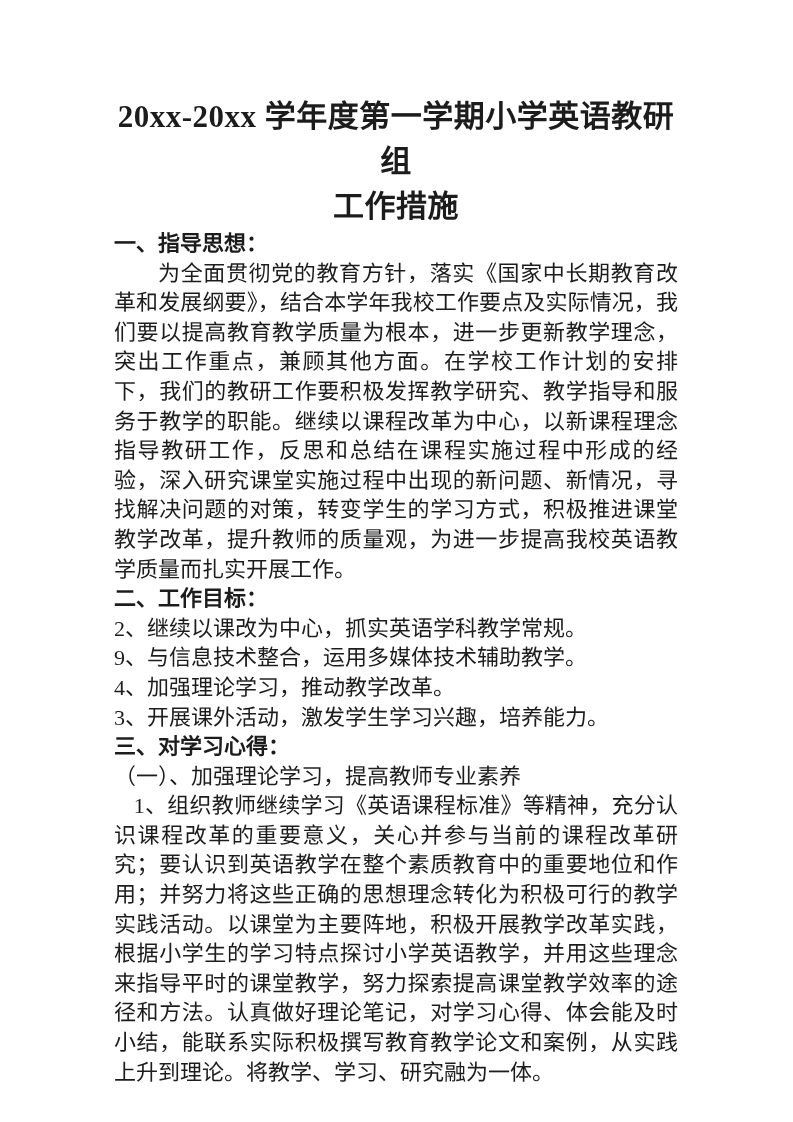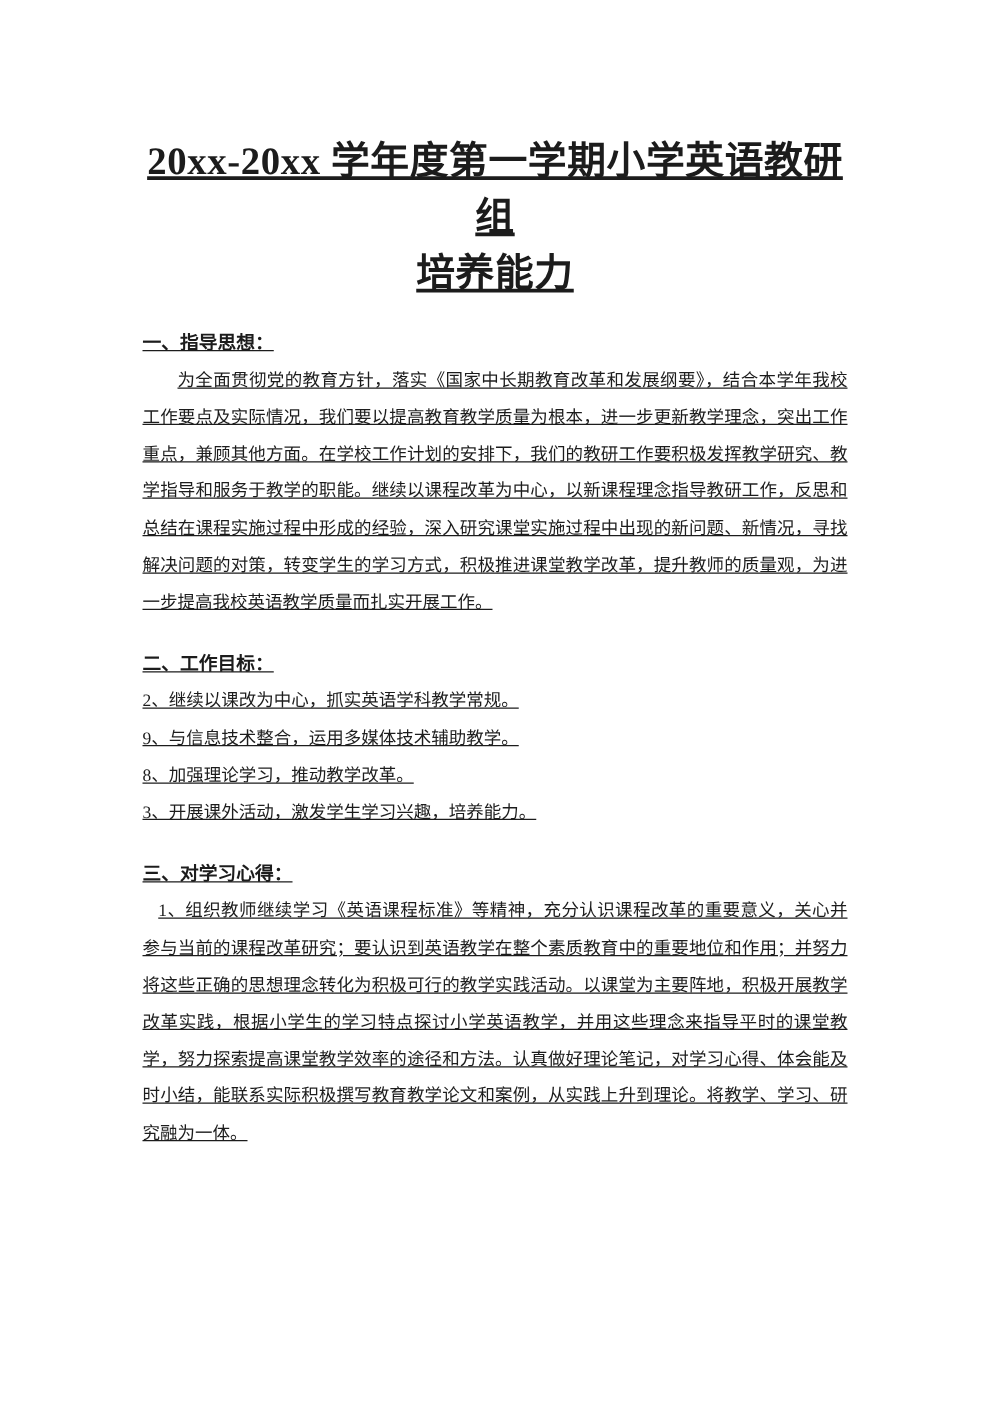--- a/index.html
+++ b/index.html
@@ -9,66 +9,66 @@
     width: 793px;
     height: 1122px;
     background: #ffffff;
     overflow: hidden;
     font-family: "Liberation Serif", "DejaVu Serif", serif;
     color: #1c1c1c;
   }
   .doc {
     position: absolute;
     left: 114px;
-    top: 16px;
+    top: 4px;
     width: 564px;
-    text-decoration: underline;
   }
   .title {
     margin-top: 90px;
     text-align: center;
     font-weight: bold;
     font-size: 31px;
     line-height: 45px;
     letter-spacing: 0.5px;
   }
   .heading {
-    margin-top: 20px;
+    margin-top: 0;
     font-weight: bold;
-    font-size: 15px;
+    font-size: 22px;
     line-height: 29.6px;
   }
   .body-line, .body-par {
-    font-size: 14px;
+    font-size: 22px;
     line-height: 29.6px;
     text-align: justify;
     text-align-last: left;
     word-break: break-all;
     overflow-wrap: break-word;
   }
   .indent-2 { text-indent: 2em; }
   .indent-09 { text-indent: 0.9em; }
 </style>
 </head>
 <body>
 
 <div class="page">
   <div class="doc">
 
     <div class="title">
       <div>20xx-20xx 学年度第一学期小学英语教研组</div>
-      <div>培养能力</div>
+      <div>工作措施</div>
     </div>
 
     <div class="heading">一、指导思想：</div>
     <div class="body-par indent-2">为全面贯彻党的教育方针，落实《国家中长期教育改革和发展纲要》，结合本学年我校工作要点及实际情况，我们要以提高教育教学质量为根本，进一步更新教学理念，突出工作重点，兼顾其他方面。在学校工作计划的安排下，我们的教研工作要积极发挥教学研究、教学指导和服务于教学的职能。继续以课程改革为中心，以新课程理念指导教研工作，反思和总结在课程实施过程中形成的经验，深入研究课堂实施过程中出现的新问题、新情况，寻找解决问题的对策，转变学生的学习方式，积极推进课堂教学改革，提升教师的质量观，为进一步提高我校英语教学质量而扎实开展工作。</div>
 
     <div class="heading">二、工作目标：</div>
     <div class="body-line">2、继续以课改为中心，抓实英语学科教学常规。</div>
     <div class="body-line">9、与信息技术整合，运用多媒体技术辅助教学。</div>
-    <div class="body-line">8、加强理论学习，推动教学改革。</div>
+    <div class="body-line">4、加强理论学习，推动教学改革。</div>
     <div class="body-line">3、开展课外活动，激发学生学习兴趣，培养能力。</div>
 
     <div class="heading">三、对学习心得：</div>
+    <div class="body-line">（一）、加强理论学习，提高教师专业素养</div>
     <div class="body-par indent-09">1、组织教师继续学习《英语课程标准》等精神，充分认识课程改革的重要意义，关心并参与当前的课程改革研究；要认识到英语教学在整个素质教育中的重要地位和作用；并努力将这些正确的思想理念转化为积极可行的教学实践活动。以课堂为主要阵地，积极开展教学改革实践，根据小学生的学习特点探讨小学英语教学，并用这些理念来指导平时的课堂教学，努力探索提高课堂教学效率的途径和方法。认真做好理论笔记，对学习心得、体会能及时小结，能联系实际积极撰写教育教学论文和案例，从实践上升到理论。将教学、学习、研究融为一体。</div>
 
   </div>
 </div>
 
 </body></html>

